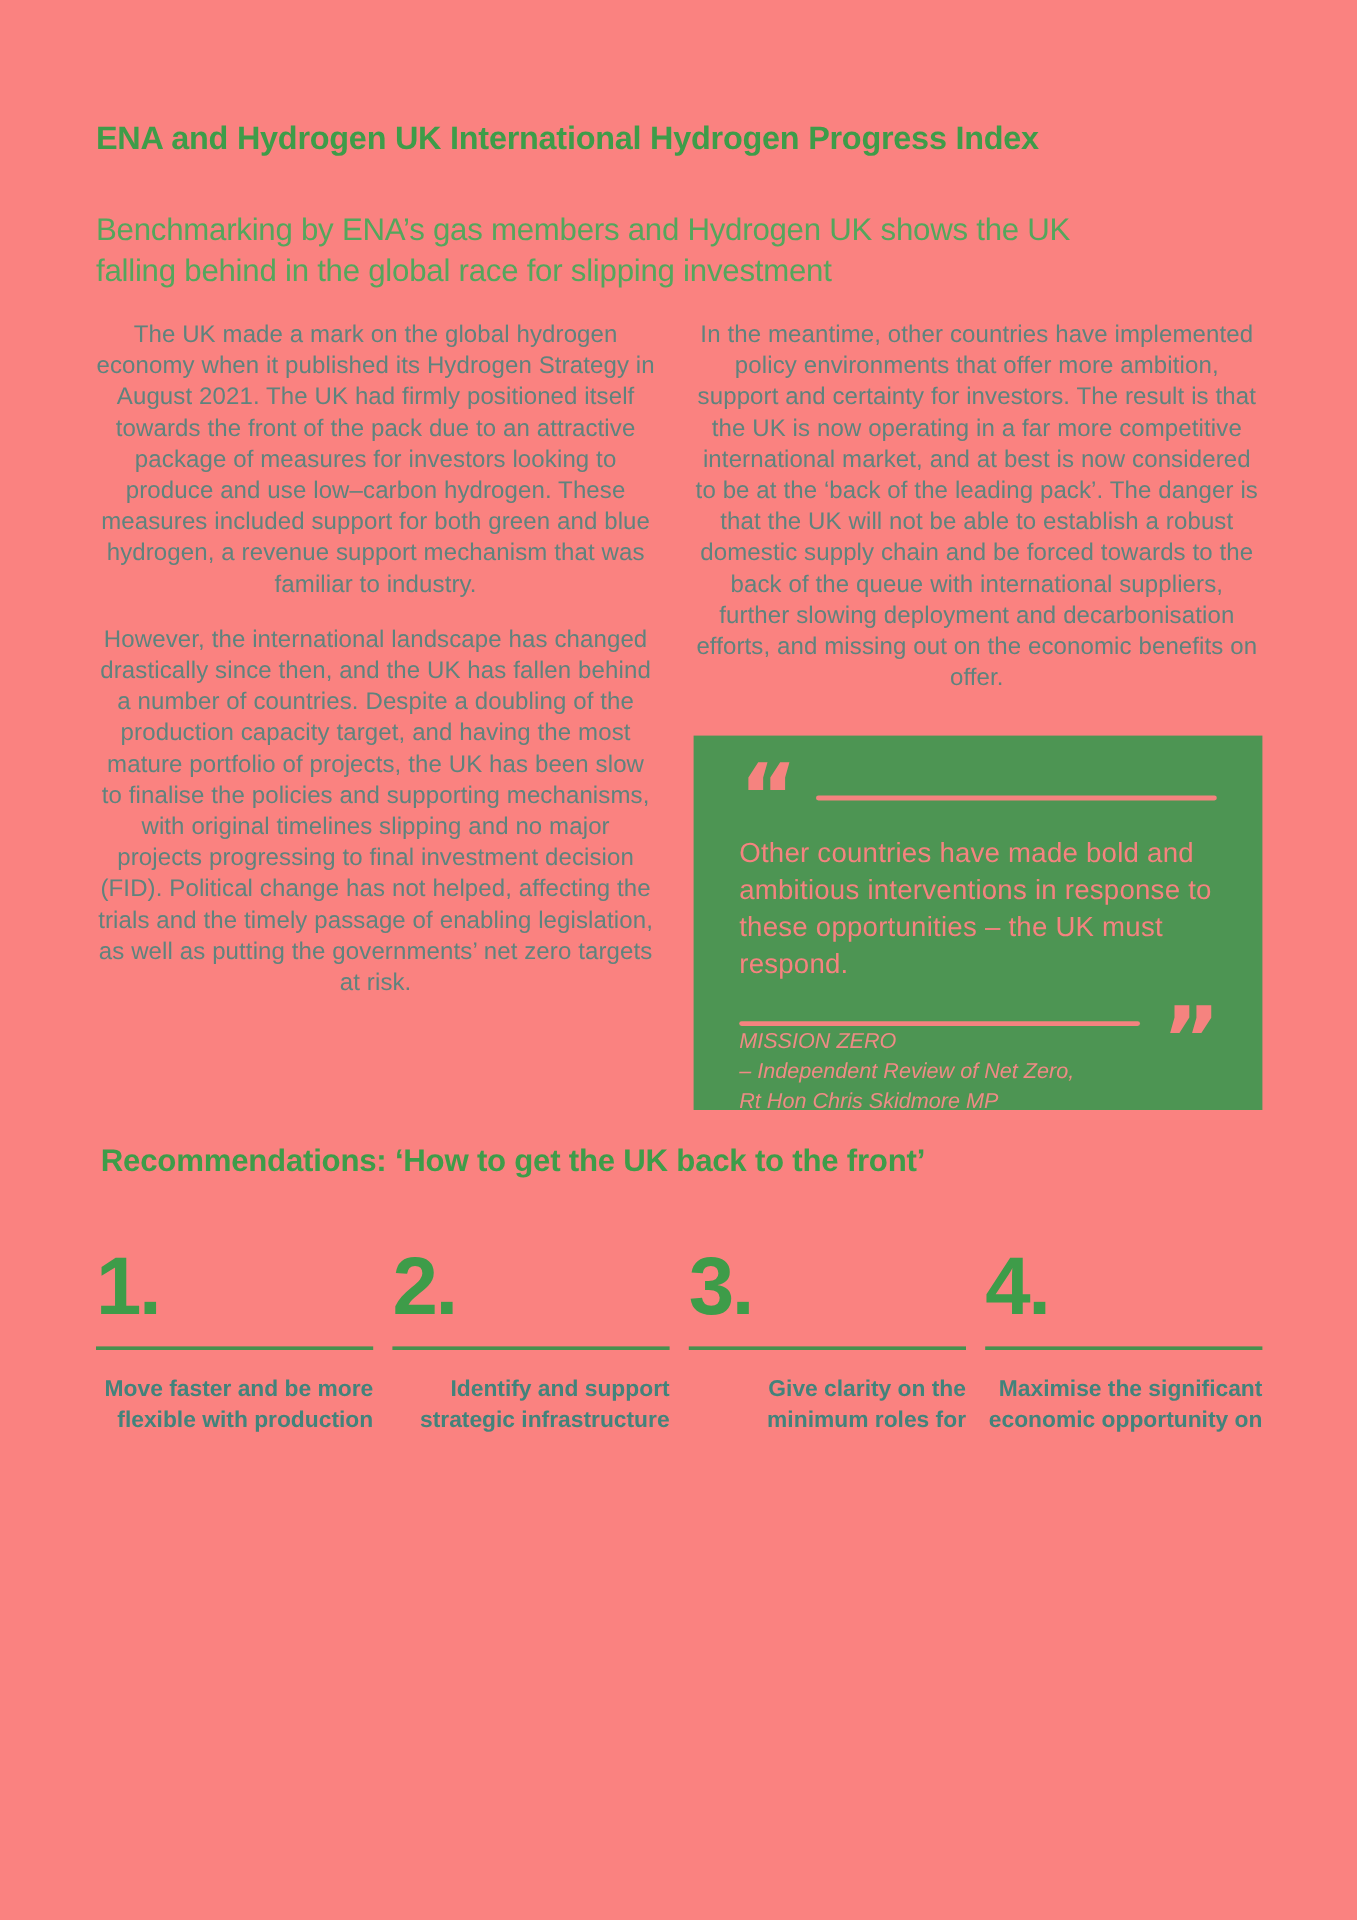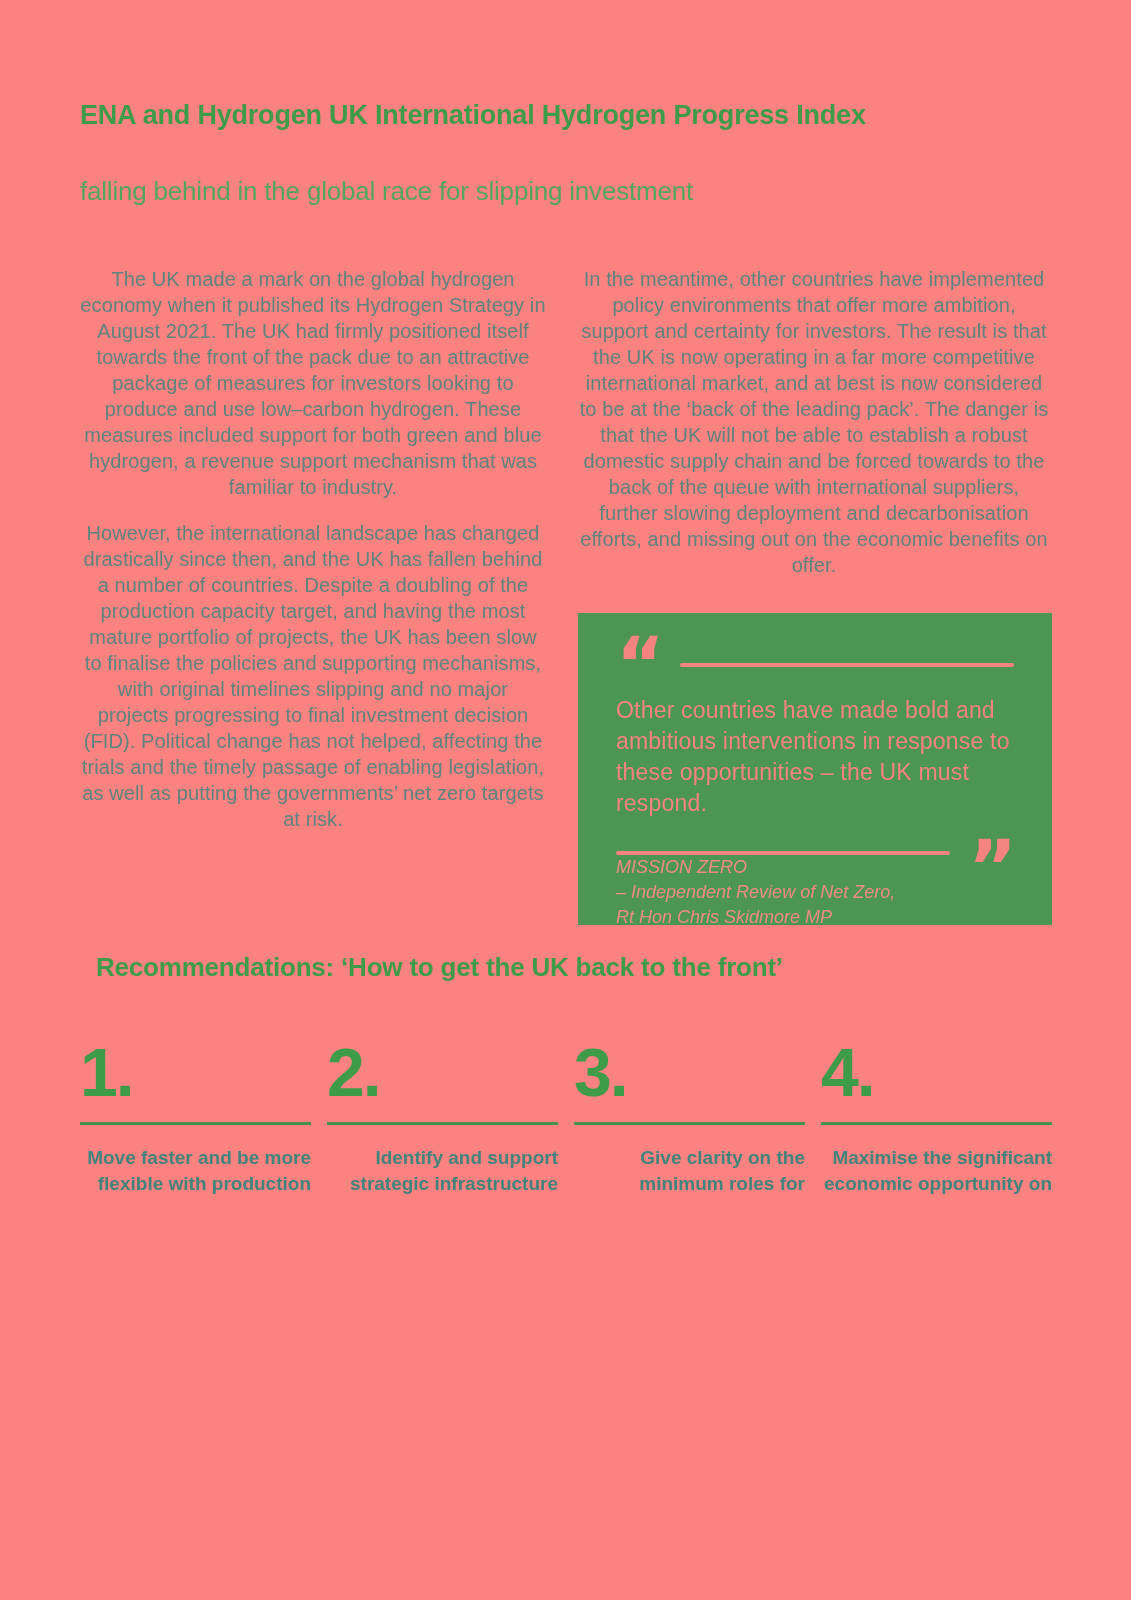--- a/index.html
+++ b/index.html
@@ -94,21 +94,21 @@
     font-style: italic;
     font-size: 18px;
     line-height: 25px;
     color: var(--attr_pink, #ef8b85);
   }
   .q-attr span { display: block; }
 
   
   .rec-heading {
     position: absolute;
-    left: 96px; top: 952px;
+    left: 84px; top: 952px;
     width: 980px;
     margin: 0;
     font-size: 26px;
     font-weight: bold;
     letter-spacing: -0.2px;
     color: var(--green, #3e9c49);
   }
   .rec-grid {
     position: absolute;
     left: 80px; top: 1032px;
@@ -157,20 +157,21 @@
   }
 </style>
 </head>
 <body>
 
 <div class="page">
 
   <h1 class="title">ENA and Hydrogen UK International Hydrogen Progress Index</h1>
 
   <div class="subtitle">
+    <span>Benchmarking by ENA’s gas members and Hydrogen UK shows the UK</span>
     <span>falling behind in the global race for slipping investment</span>
   </div>
 
   <div class="col col-left">
     <p>The UK made a mark on the global hydrogen economy when it published its Hydrogen Strategy in August 2021. The UK had firmly positioned itself towards the front of the pack due to an attractive package of measures for investors looking to produce and use low–carbon hydrogen. These measures included support for both green and blue hydrogen, a revenue support mechanism that was familiar to industry.</p>
     <p>However, the international landscape has changed drastically since then, and the UK has fallen behind a number of countries. Despite a doubling of the production capacity target, and having the most mature portfolio of projects, the UK has been slow to finalise the policies and supporting mechanisms, with original timelines slipping and no major projects progressing to final investment decision (FID). Political change has not helped, affecting the trials and the timely passage of enabling legislation, as well as putting the governments’ net zero targets at risk.</p>
   </div>
 
   <div class="col col-right">
     <p>In the meantime, other countries have implemented policy environments that offer more ambition, support and certainty for investors. The result is that the UK is now operating in a far more competitive international market, and at best is now considered to be at the ‘back of the leading pack’. The danger is that the UK will not be able to establish a robust domestic supply chain and be forced towards to the back of the queue with international suppliers, further slowing deployment and decarbonisation efforts, and missing out on the economic benefits on offer.</p>

